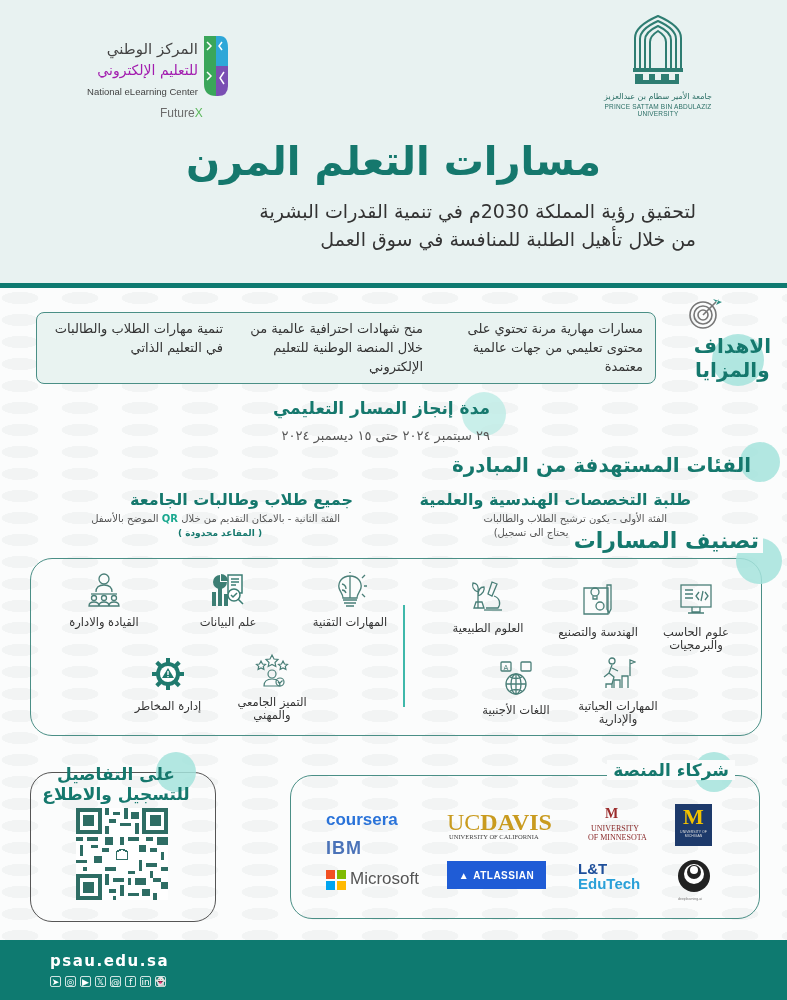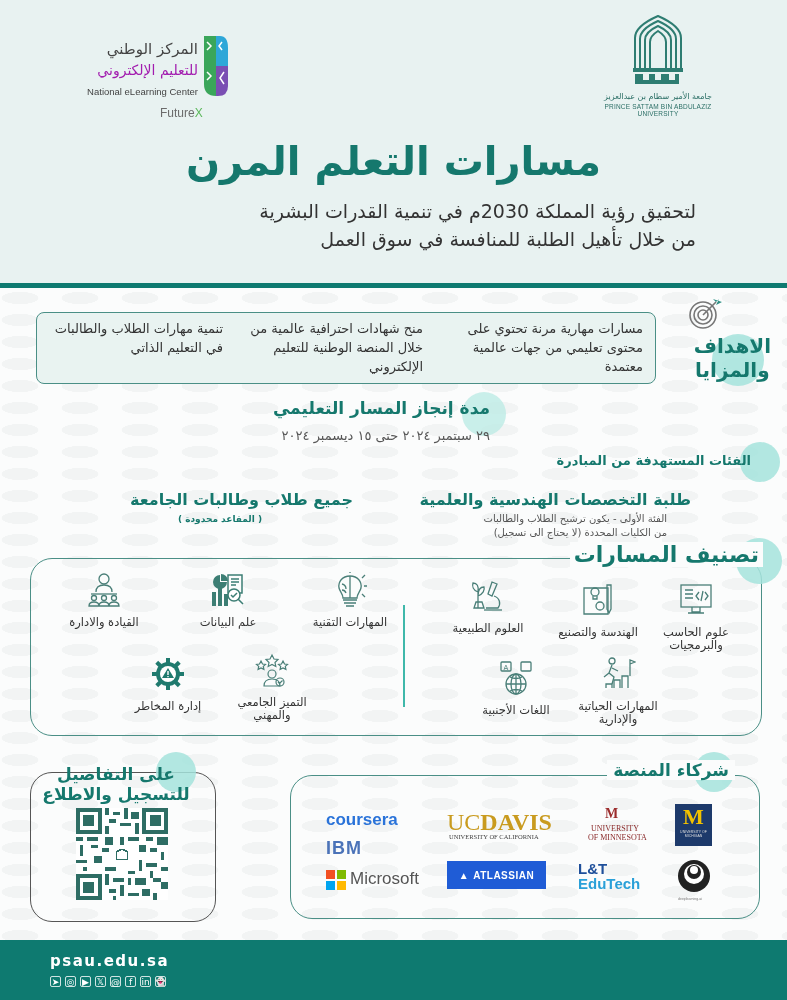--- a/index.html
+++ b/index.html
@@ -60,30 +60,30 @@
   .goal { position: absolute; top: 6px; font-size: 13px; line-height: 19px; color: #333; text-align: right; }
   .goal1 { right: 12px; width: 190px; }
   .goal2 { right: 232px; width: 190px; }
   .goal3 { right: 432px; width: 180px; }
 
   
   .dur-title { top: 398px; left: 240px; width: 250px; text-align: right; font-size: 17px; }
   .dur-text { top: 428px; left: 240px; width: 250px; text-align: right; font-size: 13px; color: #555; }
 
   
-  .tgt-title { top: 453px; right: 36px; font-size: 13px; }
+  .tgt-title { top: 453px; right: 36px; font-size: 20px; }
   .cat-title { font-size: 16px; font-weight: bold; color: #15786d; white-space: nowrap; }
   .cat-text { font-size: 10px; color: #555; line-height: 14px; white-space: nowrap; }
 
   
   .tracks-box {
     left: 30px; top: 558px; width: 732px; height: 178px;
     border: 1.5px solid #4a8f86; border-radius: 22px; background: transparent;
   }
-  .tracks-head { top: 542px; right: 24px; font-size: 22px; background: #fbfcfc; padding: 0 4px; margin-left: 12px; }
+  .tracks-head { top: 528px; right: 24px; font-size: 22px; background: #fbfcfc; padding: 0 4px; margin-left: 12px; }
   .divider-v { left: 403px; top: 605px; width: 2px; height: 102px; background: #3fb8aa; }
   .track { position: absolute; text-align: center; }
   .track .ic { width: 36px; height: 36px; margin: 0 auto 4px; }
   .track .lbl { font-size: 11.5px; color: #333; line-height: 13px; white-space: nowrap; }
 
   
   .partners-box {
     left: 290px; top: 775px; width: 470px; height: 144px;
     border: 1.5px solid #4a8f86; border-radius: 22px;
   }
@@ -177,20 +177,21 @@
 <div class="abs sec-head tgt-title">الفئات المستهدفة من المبادرة</div>
 
 <div class="abs cat-title" style="right:96px; top:490px;">طلبة التخصصات الهندسية والعلمية</div>
 <div class="abs cat-text" style="right:120px; top:512px; width:200px; ">
   <div>الفئة الأولى - يكون ترشيح الطلاب والطالبات</div>
   <div>من الكليات المحددة (لا يحتاج الى تسجيل)</div>
 </div>
 
 <div class="abs cat-title" style="left:130px; top:490px;">جميع طلاب وطالبات الجامعة</div>
 <div class="abs cat-text" style="left:100px; top:512px; width:240px; text-align:center;">
+  <div><span>الفئة الثانية - بالامكان التقديم من خلال</span> <b style="color:#1aa88f;direction:ltr;">QR</b> <span>الموضح بالأسفل</span></div>
   <div style="color:#15786d; font-weight:bold; font-size:9px;">( المقاعد محدودة )</div>
 </div>
 
 <div class="abs tracks-box"></div>
 <div class="abs blob" style="left:736px; top:538px; width:46px; height:46px;"></div>
 <div class="abs sec-head tracks-head">تصنيف المسارات</div>
 <div class="abs divider-v"></div>
 
 <div class="track" style="left:656px; top:582px; width:80px;">
   <svg class="ic" viewBox="0 0 36 36">

